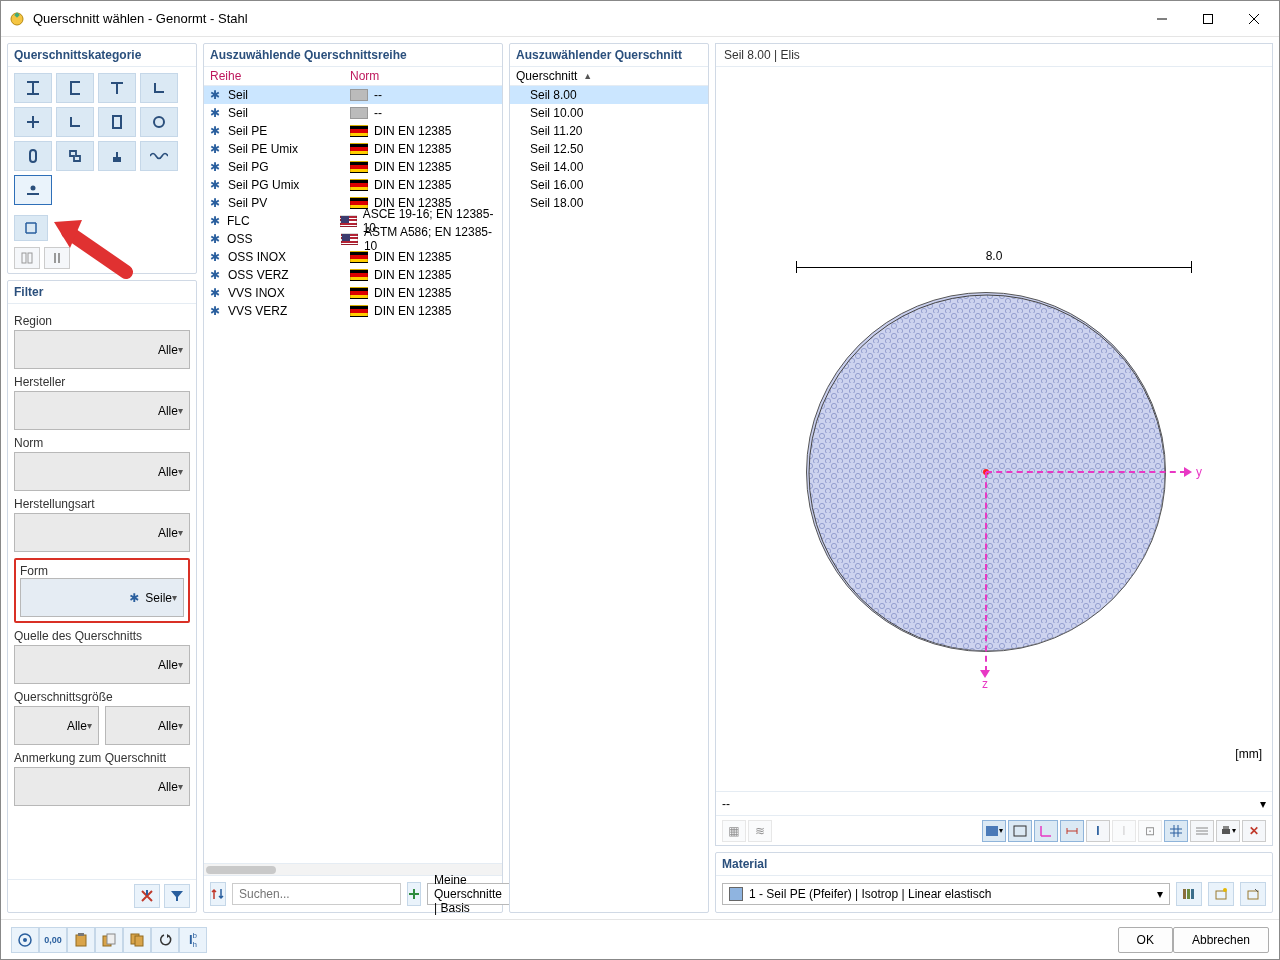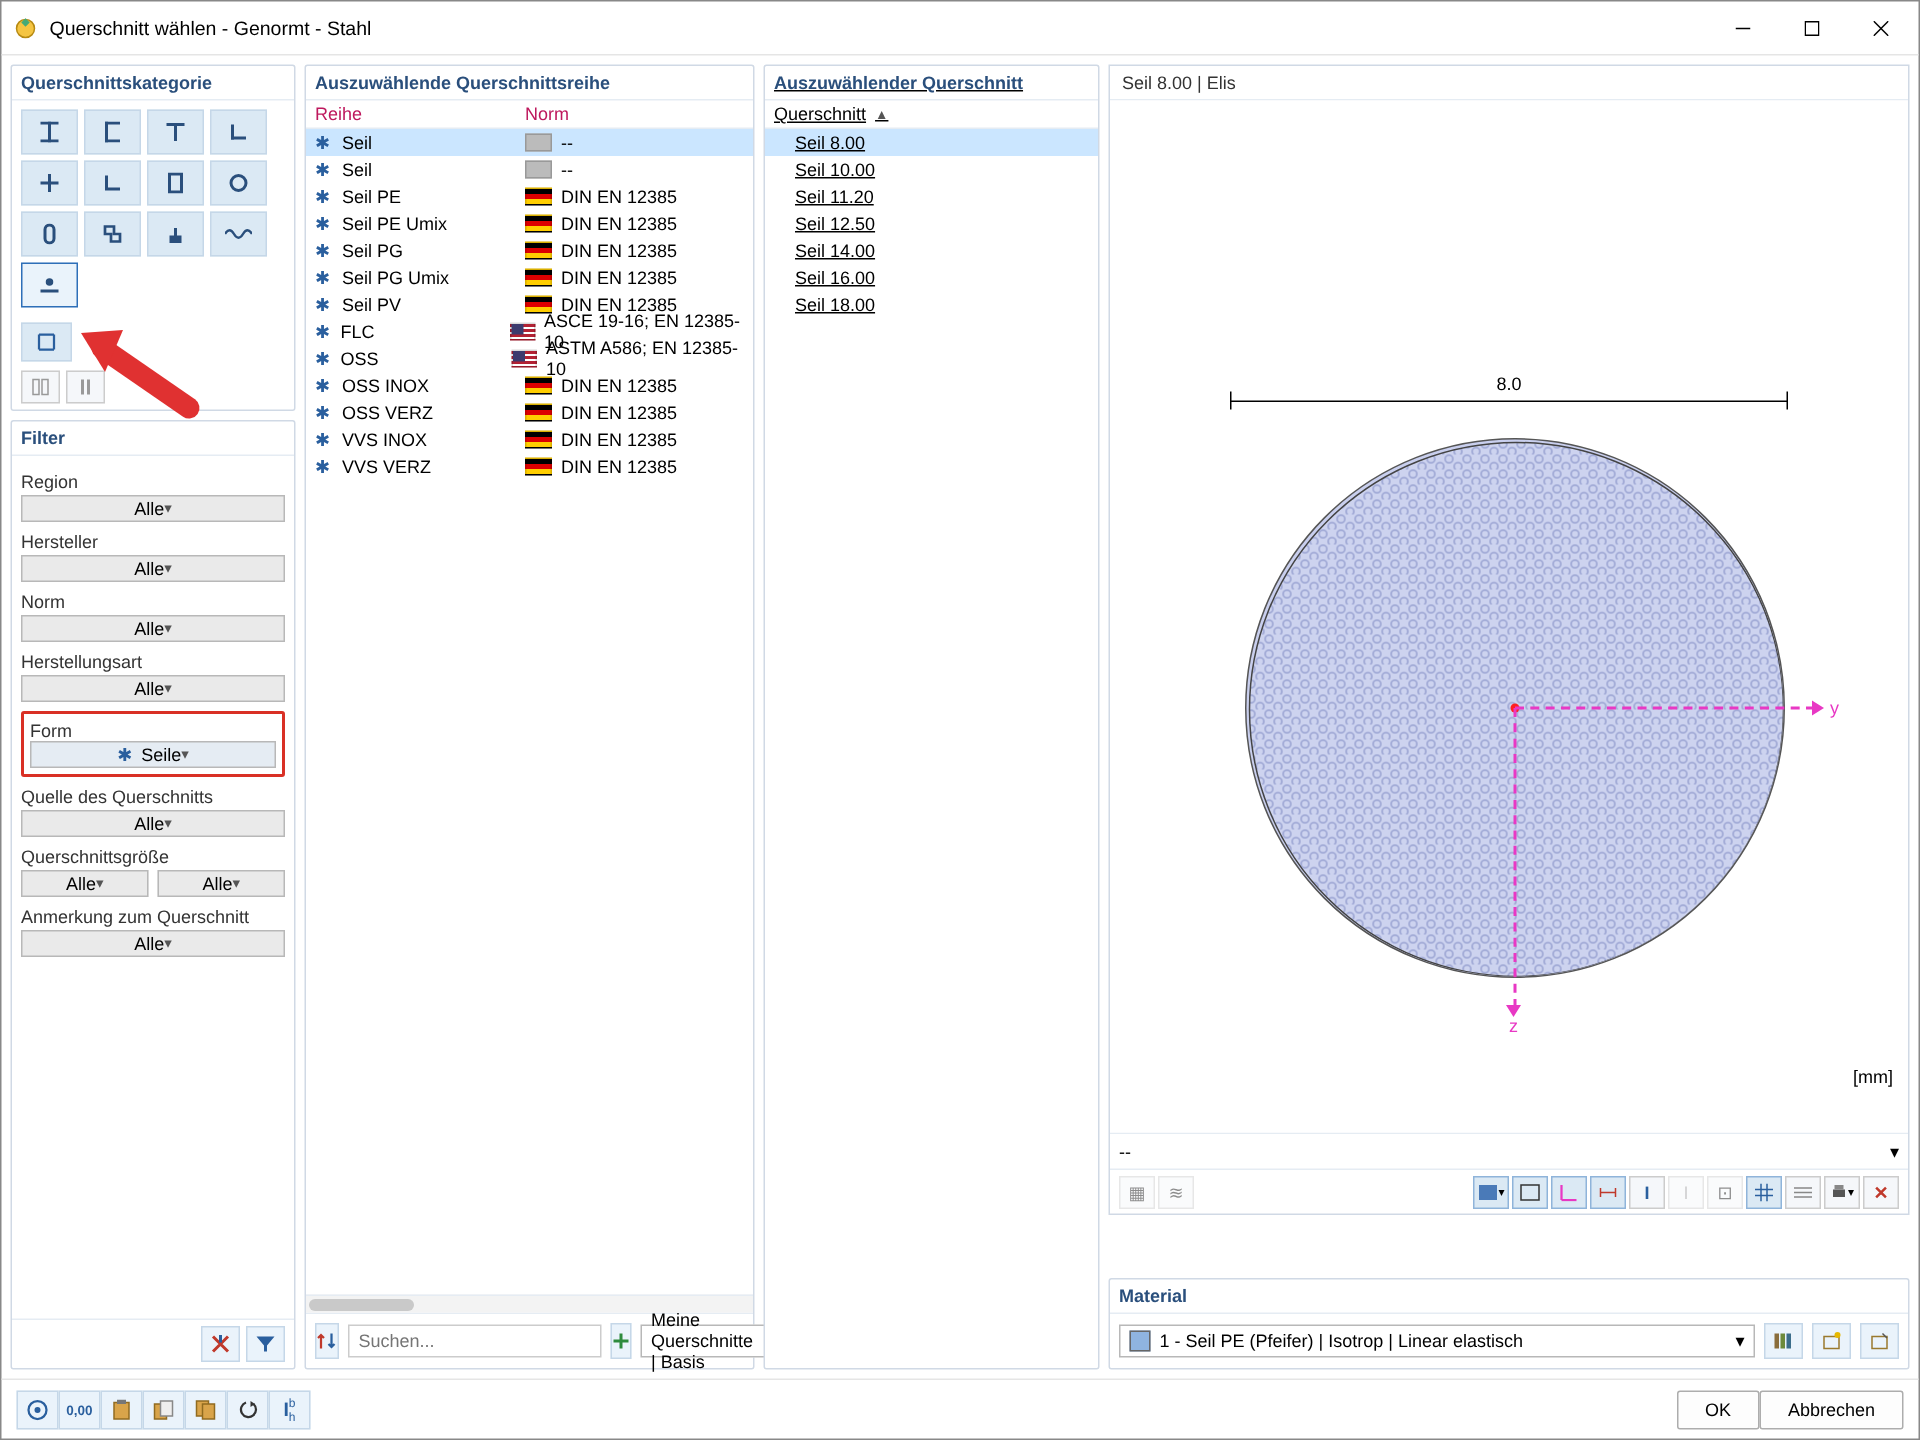--- a/index.html
+++ b/index.html
@@ -19,21 +19,21 @@
   .cat-btn { width: 38px; height: 30px; background: #dbe9f4; border: 1px solid #c5d7e8; display: flex; align-items: center; justify-content: center; font-size: 14px; color:#224; position:relative; }
   .cat-btn.selected { background: #eaf3fb; border: 1px solid #2e6fb8; }
   .cat-btn.user { width: 34px; height:26px; background:#dbe9f4; border:1px solid #c5d7e8; }
   .cat-extra { padding:4px 6px 2px 6px; display:flex; gap:4px;}
   .mini-btn { width:26px; height:22px; border:1px solid #ccc; background:#f5f7fa; display:flex; align-items:center; justify-content:center; font-size:11px; color:#777;}
 
   .arrow-pointer { position:absolute; width:90px; height:70px; pointer-events:none; z-index:5;}
   
   .filter-body { padding: 6px; display: flex; flex-direction: column; gap: 2px; flex:1; overflow:auto;}
   .filter-label { font-size: 12px; color: #333; margin-top: 4px; }
-  .select { height: 18px; border: 1px solid #b8b8b8; background: #eaeaea; display: flex; align-items: center; padding: 0 6px; font-size: 12px; justify-content: center; }
+  .select { height: 39px; border: 1px solid #b8b8b8; background: #eaeaea; display: flex; align-items: center; padding: 0 6px; font-size: 12px; justify-content: flex-end; }
   .select .chev { color:#555; font-size:10px;}
   .select.small { width:86px; display:inline-flex;}
   .inline-selects { display:flex; gap:6px; }
   .form-highlight { border:2px solid #d93025; border-radius:2px; padding:4px; margin-top:4px;}
   .form-highlight .filter-label{ margin-top:0;}
   .select.form { background:#e5ecf3; }
   .select.form .form-icon{ color:#2a5f9e; margin-right:6px; font-size:12px;}
   
   .filter-footer { padding:4px 6px; display:flex; justify-content:flex-end; gap:4px; border-top:1px solid #e5ecf3;}
   .tool-btn { width:26px; height:24px; border:1px solid #c5d7e8; background:#eaf3fb; display:flex; align-items:center; justify-content:center; font-size:13px;}
@@ -49,21 +49,21 @@
   .list-row .col1{ width:122px; }
   .list-row .flag{ width:18px; height:12px; margin-right:6px; display:inline-block; border:1px solid rgba(0,0,0,0.15);}
   .flag.de{ background:linear-gradient(to bottom,#000 0 33%,#dd0000 33% 66%,#ffce00 66% 100%);}
   .flag.us{ background:repeating-linear-gradient(to bottom,#b22234 0 1.7px,#fff 1.7px 3.4px); position:relative;}
   .flag.us::before{ content:""; position:absolute; left:0; top:0; width:8px; height:7px; background:#3c3b6e;}
   .flag.grey{ background:#bbb; border:1px solid #999;}
   .list-footer { padding:6px; display:flex; align-items:center; gap:6px; border-top:1px solid #e5ecf3;}
   .search-input{ flex:1; height:22px; border:1px solid #ccc; background:#fff; padding:0 6px; color:#8b5cf6; font-size:12px;}
   .combo { height:22px; border:1px solid #b8b8b8; background:#fff; display:flex; align-items:center; padding:0 6px; font-size:12px; justify-content:space-between; gap:8px;}
 
-  .sec-col { width:224px; display:flex; flex-direction:column;text-decoration:underline;}
+  .sec-col { width:200px; display:flex; flex-direction:column;}
   .sec-col .panel{ flex:1;}
   .sec-header { display:flex; align-items:center; padding:2px 6px; font-size:12px; border-bottom:1px solid #e5ecf3; gap:6px;}
   .sort-arrow{ font-size:9px; color:#555; }
 
   .right-col { flex:1; display:flex; flex-direction:column; gap:6px;}
   .preview-panel { flex:1; border:1px solid #d0d9e5; display:flex; flex-direction:column;justify-content:space-between;}
   .preview-title { font-size:12px; color:#333; padding:4px 8px; border-bottom:1px solid #e5ecf3;}
   .preview-canvas { flex:1; position:relative; background:#fff; overflow:hidden;}
   .dim-line { position:absolute; top:200px; left:80px; right:80px; height:1px; background:#000;}
   .dim-tick { position:absolute; width:1px; height:12px; background:#000; top:194px;}
@@ -77,21 +77,21 @@
   .unit-label{ position:absolute; right:10px; bottom:30px; font-size:12px;}
   .preview-status { height:24px; border-top:1px solid #e5ecf3; display:flex; align-items:center;}
   .preview-status .combo{ flex:1; border:none; border-top:1px solid transparent;}
   .preview-toolbar { height:30px; border-top:1px solid #e5ecf3; display:flex; align-items:center; padding:0 6px; gap:4px; justify-content:space-between;}
   .tb-group{ display:flex; gap:2px;}
   .tb-btn{ width:24px; height:22px; border:1px solid #ccc; background:#f5f7fa; display:flex; align-items:center; justify-content:center; font-size:12px;}
   .tb-btn.active{ background:#dbe9f4; border-color:#8fb4da;}
   .tb-btn.disabled{ opacity:0.45;}
   .tb-btn.red{ color:#c0392b; font-weight:bold;}
 
-  .material-panel { border:1px solid #d0d9e5;margin-top:36px;}
+  .material-panel { border:1px solid #d0d9e5;}
   .material-body { padding:6px; display:flex; gap:6px; align-items:center;}
   .material-body .combo{ flex:1;}
   .swatch{ width:14px; height:14px; background:#8fb4e0; border:1px solid #666;}
 
   .bottom-bar { height:40px; border-top:1px solid #e5e5e5; display:flex; align-items:center; padding:0 10px; gap:0;}
   .bottom-bar .spacer{ flex:1;}
   .btn { height:26px; padding:0 18px; border:1px solid #adadad; background:#fdfdfd; font-size:12px; display:flex; align-items:center; border-radius:2px;}
   .bb-btn { width:28px; height:26px; border:1px solid #c5d7e8; background:#eaf3fb; display:flex; align-items:center; justify-content:center; font-size:13px;}
 
   .scrollbar-h { height:12px; border-top:1px solid #e5ecf3; background:#f3f3f3; position:relative;}

